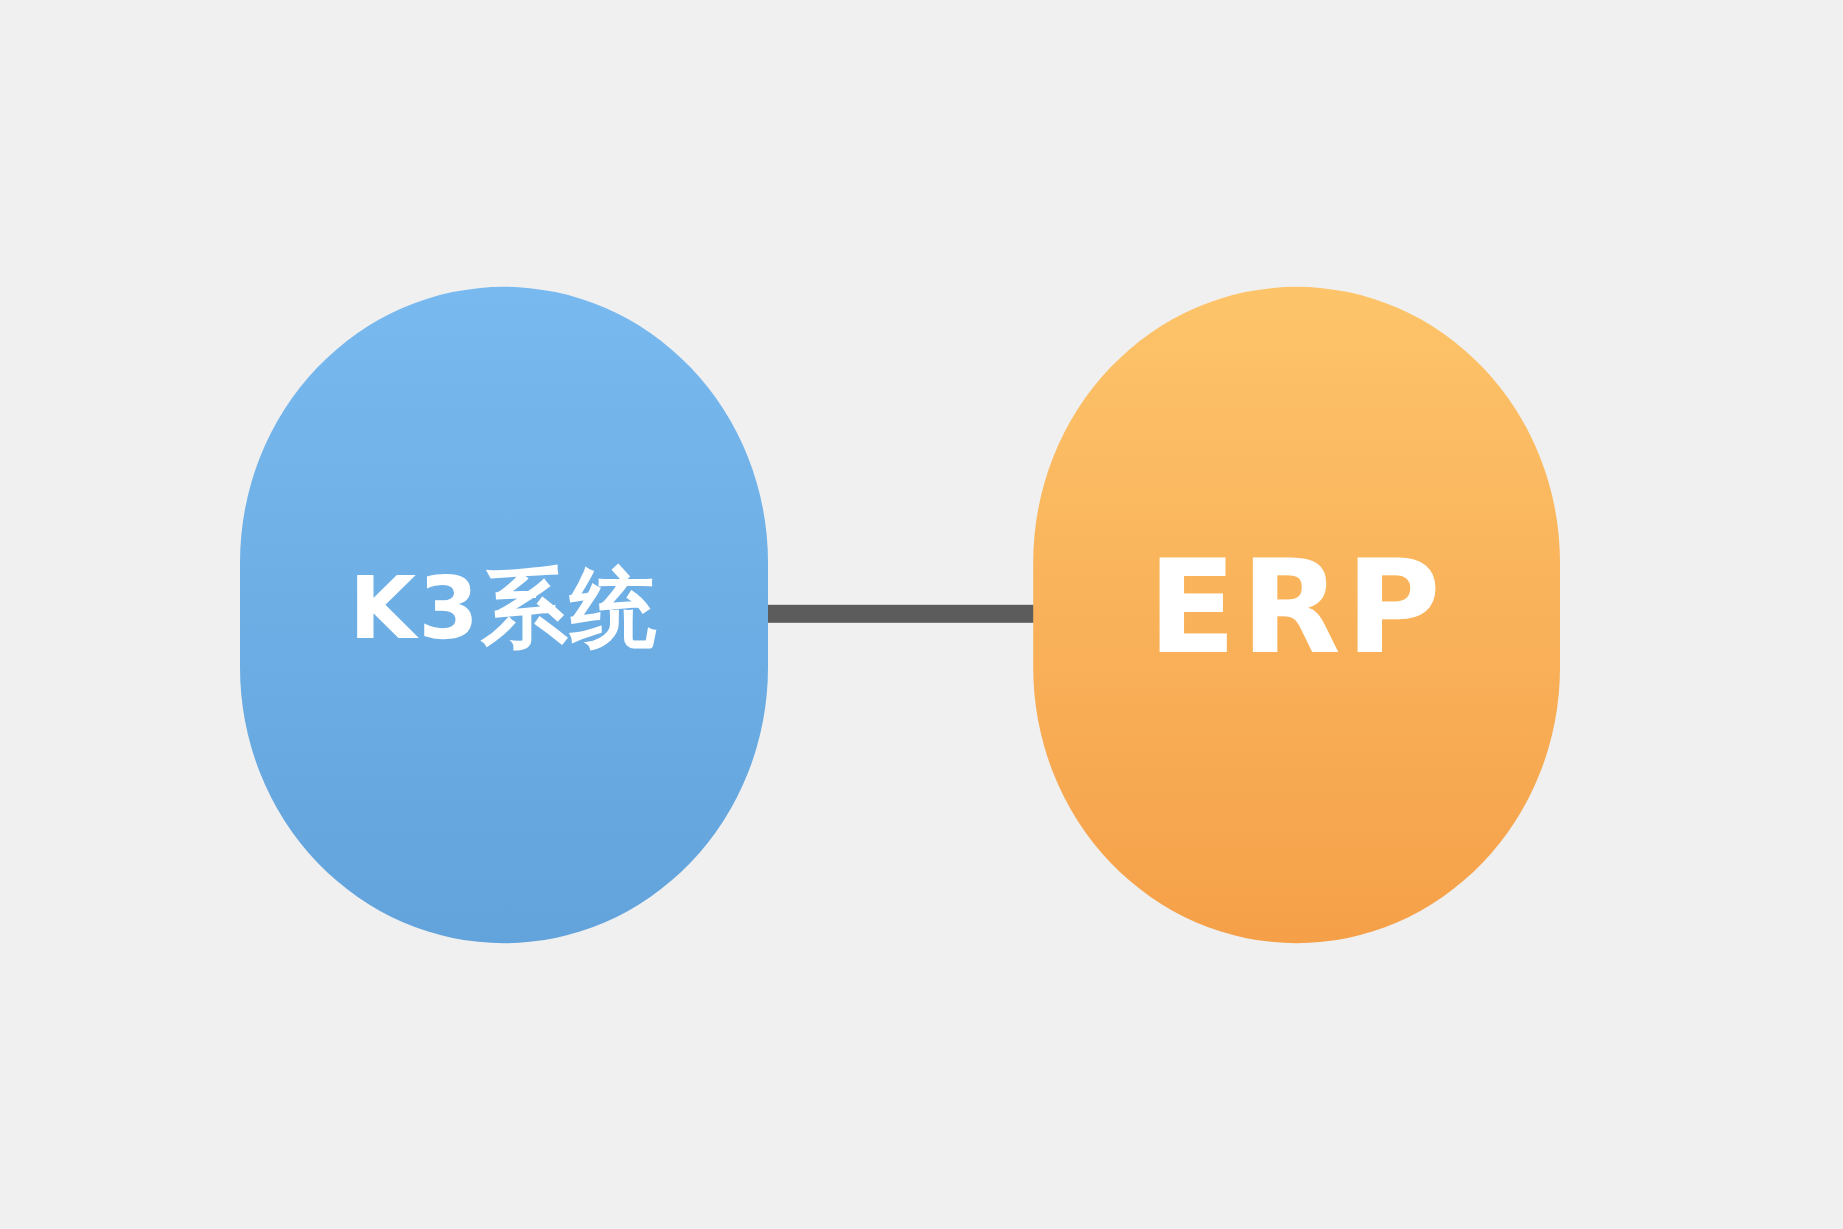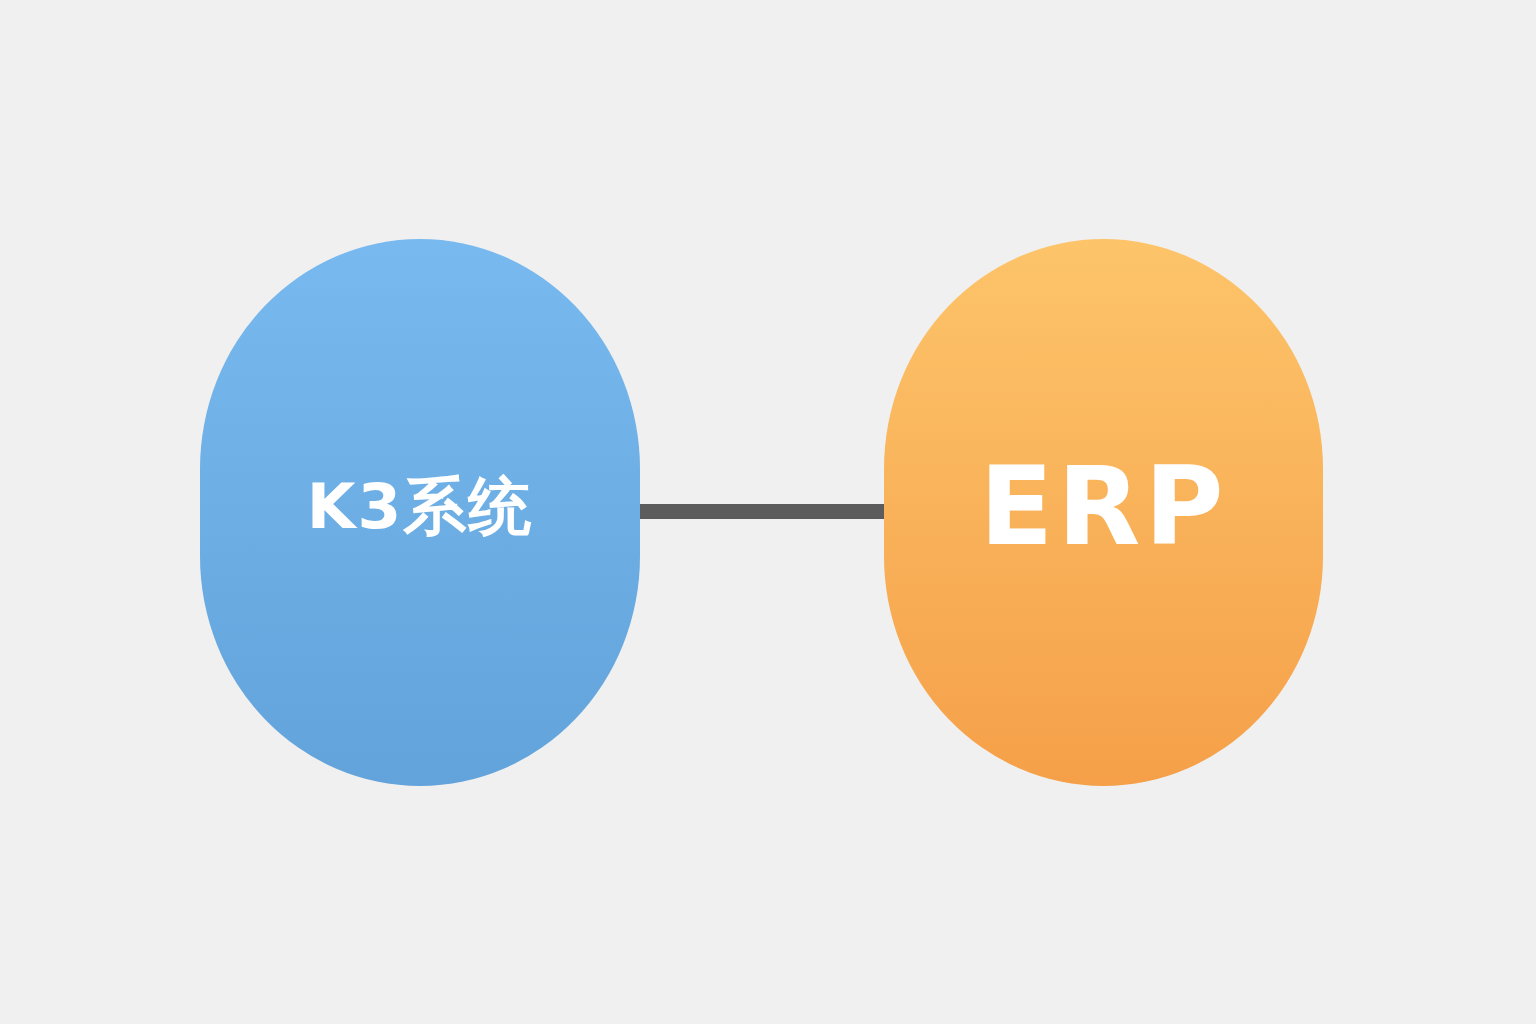--- a/index.html
+++ b/index.html
@@ -14,24 +14,24 @@
       display: flex; align-items: center; justify-content: center;
       color: #ffffff;
       font-weight: bold;
       border-radius: 50% / 42%;
     }
     #node-k3 {
       left: 200px; top: 239px; width: 440px; height: 547px;
       background: linear-gradient(180deg, #78b9ef 0%, #62a3db 100%);
     }
     #node-erp {
-      left: 884px; top: 239px; width: 439px; height: 547px;
+      left: 861px; top: 239px; width: 439px; height: 547px;
       background: linear-gradient(180deg, #fdc46a 0%, #f5a049 100%);
     }
-    .node .label { font-size: 63px; line-height: 1; letter-spacing: 2px; transform: translateY(-6px); }
+    .node .label { font-size: 72px; line-height: 1; letter-spacing: 2px; transform: translateY(-6px); }
     #node-erp .label { font-size: 108px; letter-spacing: 4px; }
     #connector {
       position: absolute; left: 640px; top: 504px; width: 253px; height: 15px;
       background: #5c5c5c;
     }
   </style>
 </head>
 <body style="background: rgb(240, 240, 240);">
 
 <div id="connector" style="background: rgb(92, 92, 92);"></div>

